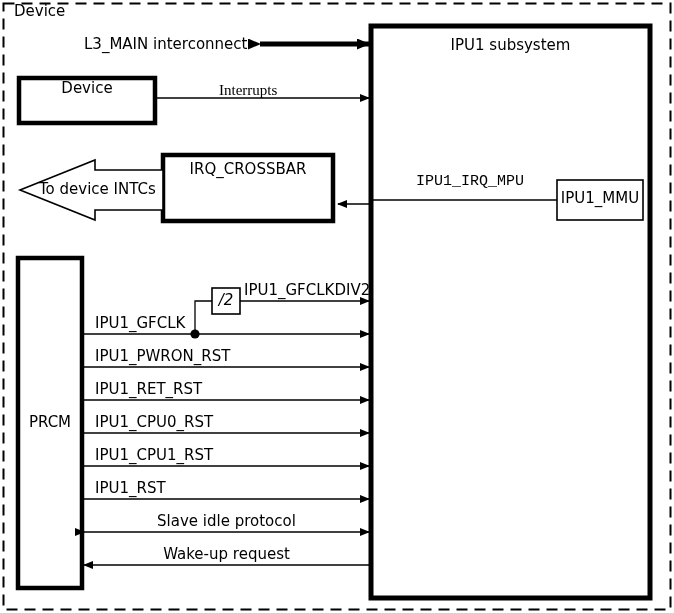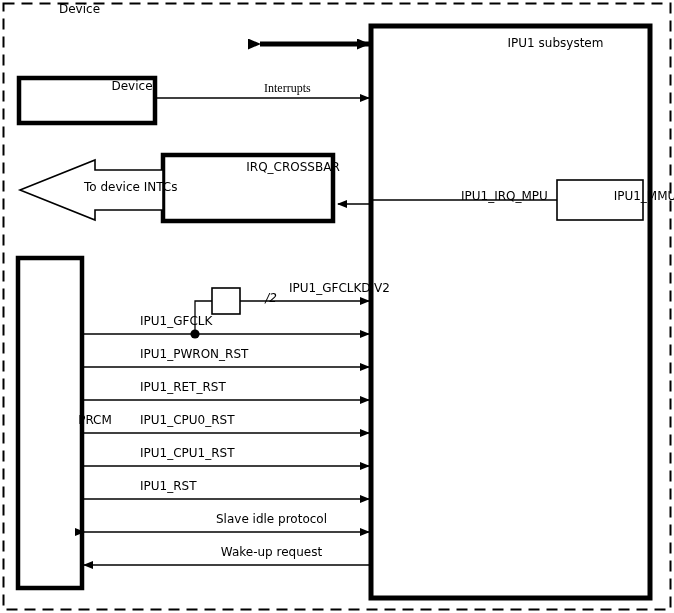--- a/index.html
+++ b/index.html
@@ -22,21 +22,21 @@
     left: 0;
     top: 0;
   }
   .lbl {
     position: absolute;
     font-family: "DejaVu Sans", "Liberation Sans", sans-serif;
     color: #000000;
     white-space: nowrap;
     line-height: 1.08;
   }
-  .t13 { font-size: 12px; margin-left: 45px; }
+  .t13 { font-size: 15px; }
 </style>
 </head>
 <body>
 
 <div id="diagram-root">
 
   <svg id="diagram-svg" width="674" height="613" viewBox="0 0 674 613">
 
     <defs>
       <marker id="ah-thin-r" markerWidth="10" markerHeight="10" refX="9" refY="4" orient="auto" markerUnits="userSpaceOnUse">
@@ -101,26 +101,27 @@
   <div class="lbl t13" style="left:163px; top:161px; width:170px; text-align:center;">IRQ_CROSSBAR</div>
 
   <div class="lbl t13" style="left:18px; top:414px; width:64px; text-align:center;">PRCM</div>
 
   <div class="lbl t13" style="left:371px; top:37px; width:279px; text-align:center;">IPU1 subsystem</div>
 
   <div class="lbl t13" style="left:557px; top:190px; width:86px; text-align:center;">IPU1_MMU</div>
 
   <div class="lbl t13" style="left:212px; top:292px; width:28px; text-align:center; font-style:italic;">/2</div>
 
+  <div class="lbl t13" style="left:84px; top:36px;">L3_MAIN interconnect</div>
 
   <div class="lbl t13" style="left:219px; top:82px;font-family:Liberation Serif, serif;">Interrupts</div>
 
   <div class="lbl t13" style="left:39px; top:181px;">To device INTCs</div>
 
-  <div class="lbl t13" style="left:416px; top:190px;">IPU1_IRQ_MPU</div>
+  <div class="lbl t13" style="left:416px; top:174px;font-family:Liberation Mono, monospace;">IPU1_IRQ_MPU</div>
 
   <div class="lbl t13" style="left:244px; top:282px;">IPU1_GFCLKDIV2</div>
 
   <div class="lbl t13" style="left:95px; top:315px;">IPU1_GFCLK</div>
 
   <div class="lbl t13" style="left:95px; top:348px;">IPU1_PWRON_RST</div>
 
   <div class="lbl t13" style="left:95px; top:381px;">IPU1_RET_RST</div>
 
   <div class="lbl t13" style="left:95px; top:414px;">IPU1_CPU0_RST</div>

